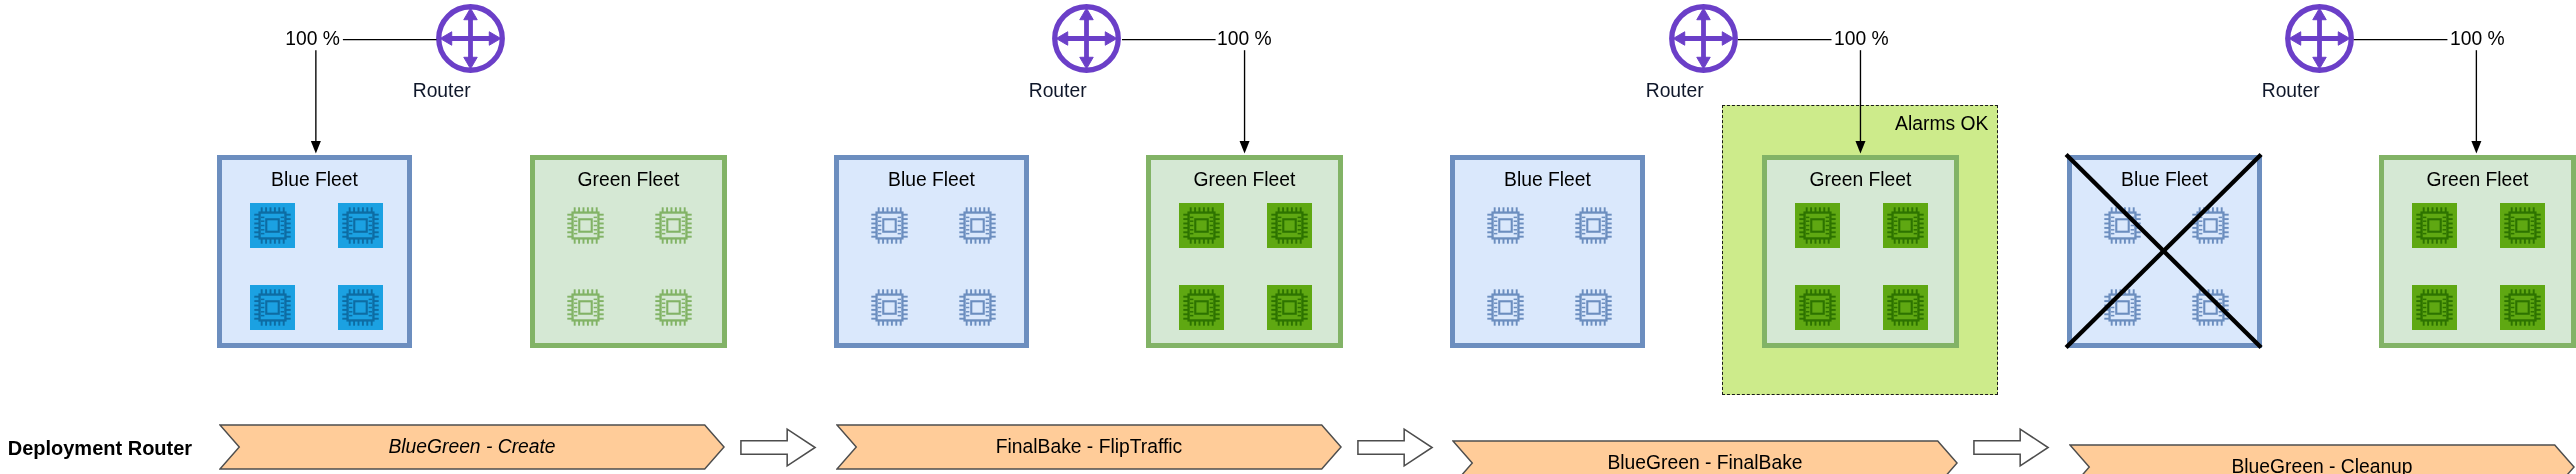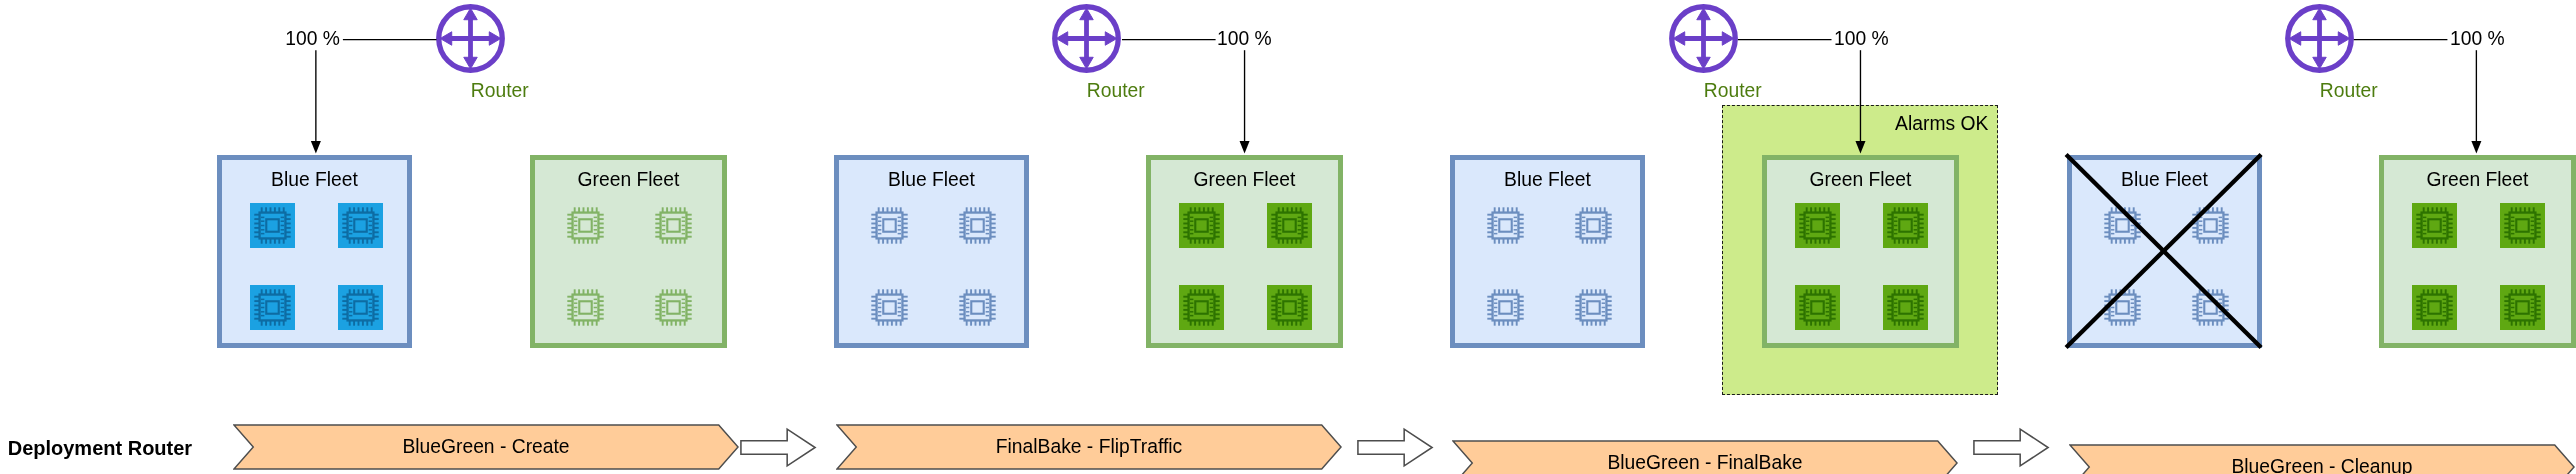--- a/index.html
+++ b/index.html
@@ -6,21 +6,21 @@
   .canvas{
     position:relative;width:2576px;height:474px;background:#ffffff;
     font-family:"Liberation Sans",sans-serif;overflow:hidden;color:#000;
   }
   .fleet{position:absolute;box-sizing:border-box;border:5px solid #7f1d1d;z-index:2;}
   .fleet-title{position:absolute;top:8.7px;left:0;width:100%;text-align:center;font-size:19.3px;line-height:21px;}
   .chip{position:absolute;width:45px;height:45px;z-index:3;}
   .chip svg{display:block;}
   .traffic-label{position:absolute;top:27px;width:106px;font-size:19.3px;line-height:23px;z-index:5;}
   .router-wrap{position:absolute;top:0;width:77px;z-index:5;}
-  .router-label{position:absolute;top:80px;left:-19.3px;width:116px;text-align:right;font-size:19.3px;color:#4d7c0f;}
+  .router-label{position:absolute;top:80px;left:-19.3px;width:116px;text-align:left;font-size:19.3px;color:#0f172a;}
   .alarms-box{position:absolute;box-sizing:border-box;border:1.5px dashed #1a1a1a;z-index:1;}
   .alarms-label{position:absolute;top:6.8px;right:8.7px;font-size:19.3px;z-index:2;}
   .banner{position:absolute;width:506px;height:46px;z-index:2;}
   .banner-label{position:absolute;inset:0;display:flex;align-items:center;justify-content:center;font-size:19.3px;}
   .flow-arrow{position:absolute;width:79px;height:43px;z-index:2;}
   .dep-label{position:absolute;left:7.7px;top:437px;font-size:20px;font-weight:bold;z-index:5;}
   #connector-layer{position:absolute;left:0;top:0;z-index:30;pointer-events:none;}
 </style>
 </head>
 <body>
@@ -376,21 +376,21 @@
     <g stroke="#6b3fc8" stroke-width="5" fill="#6b3fc8">
       <line x1="40" y1="19" x2="40" y2="61"></line>
               <line x1="19" y1="40" x2="61" y2="40"></line>
       <polygon points="33,20.5 47,20.5 40,8.5" stroke-width="1"></polygon>
       <polygon points="33,59.5 47,59.5 40,71.5" stroke-width="1"></polygon>
       <polygon points="20.5,33 20.5,47 8.5,40" stroke-width="1"></polygon>
       <polygon points="59.5,33 59.5,47 71.5,40" stroke-width="1"></polygon>
     </g>
           </svg><div class="router-label">Router</div></div>
         <div class="traffic-label" style="left: 234px; text-align: right;">100 %</div>
-        <div class="banner" style="left:233px;top:424px;"><svg viewBox="0 0 524 48" width="506" height="46" preserveAspectRatio="none">
+        <div class="banner" style="left:219px;top:424px;font-style:italic;"><svg viewBox="0 0 524 48" width="506" height="46" preserveAspectRatio="none">
             <polygon points="1,1 503,1 523,24 503,47 1,47 21,24" fill="#ffcc99" stroke="#4d4d4d" stroke-width="1.5"></polygon>
           </svg><div class="banner-label">BlueGreen - Create</div></div>
         <div class="flow-arrow" style="left:739px;top:426px;"><svg viewBox="0 0 82 44" width="79" height="43">
             <polygon points="2,15 50,15 50,3 79,22 50,41 50,29 2,29" fill="#ffffff" stroke="#4d4d4d" stroke-width="1.6"></polygon>
           </svg></div>
       </div>
       <div>
         <div class="fleet" style="left:834px;top:155px;width:195px;height:193px;background:#dae8fc;border-color:#6c8ebf;">
           <div class="fleet-title">Blue Fleet</div>
           <div class="chip" style="left:28px;top:43px;">

